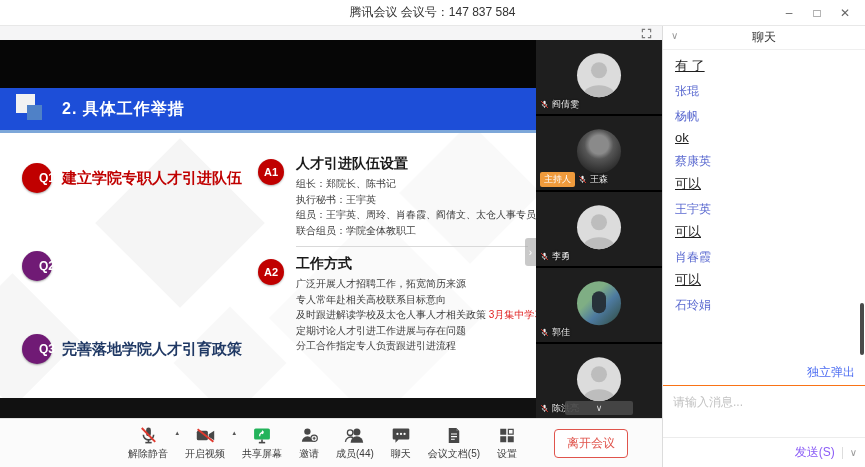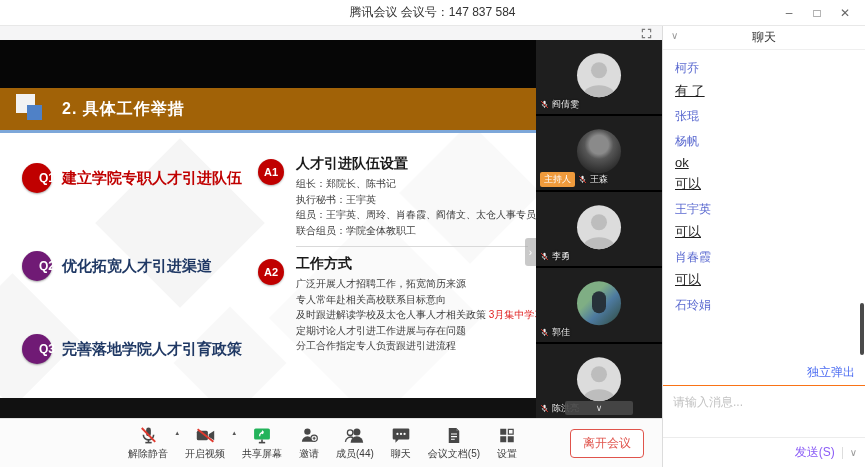--- a/index.html
+++ b/index.html
@@ -19,21 +19,21 @@
   .main { flex:1; display:flex; min-height:0; }
   .left { width:662px; display:flex; flex-direction:column; min-width:0; }
 
   .substrip { height:14px; background:#f5f5f6; display:flex; justify-content:flex-end; align-items:center; padding-right:10px; flex:none; }
 
   .stage { flex:1; display:flex; background:#000; min-height:0; position:relative; }
 
   
   .slide-area { width:536px; background:#050505; display:flex; flex-direction:column; position:relative; }
   .slide-top-letterbox { height:48px; background:#060606; }
-  .slide-header { height:42px; background:#a16207; display:flex; align-items:center; padding-left:16px; position:relative; }
+  .slide-header { height:42px; background:#1d4ed8; display:flex; align-items:center; padding-left:16px; position:relative; }
   .slide-logo { width:30px; height:30px; position:relative; margin-right:16px; }
   .slide-logo .sq-white { position:absolute; left:0; top:0; width:19px; height:19px; background:#f2f2f2; }
   .slide-logo .sq-blue { position:absolute; left:11px; top:11px; width:15px; height:15px; background:#4f81c7; }
   .slide-title { color:#fff; font-size:16px; font-weight:bold; letter-spacing:1px; }
   .slide-underline { height:3px; background:#7da7d9; }
   .slide-body { flex:1; background:#ffffff; position:relative; overflow:hidden; }
   .slide-bottom-letterbox { height:20px; background:#111; }
 
   .cube { position:absolute; background:#ededed; transform:rotate(45deg); }
   .cube.c1 { left:120px; top:30px; width:120px; height:120px; opacity:.55; }
@@ -85,21 +85,21 @@
     width:68px; height:14px; background:rgba(72,72,72,.92); border-radius:2px; color:#ddd;
     font-size:9px; display:flex; align-items:center; justify-content:center; z-index:4; }
 
   
   .toolbar { height:49px; background:#fbfbfb; border-top:1px solid #e3e3e3;
     display:flex; align-items:center; padding-left:128px; gap:17px; flex:none; }
   .tb-item { display:flex; flex-direction:column; align-items:center; position:relative; cursor:default; }
   .tb-item .icon { height:20px; display:flex; align-items:center; justify-content:center; }
   .tb-item .lbl { font-size:10px; color:#3c3c3c; margin-top:2px; white-space:nowrap; }
   .tb-caret { position:absolute; right:-11px; top:4px; font-size:7px; color:#555; }
-  .leave-btn { margin-left:36px; border:1px solid #e0544c; color:#e0544c; background:#fff;
+  .leave-btn { margin-left:20px; border:1px solid #e0544c; color:#e0544c; background:#fff;
     font-size:12px; padding:5px 12px; border-radius:4px; white-space:nowrap;font-family:Liberation Serif, serif; }
 
   
   .chat { width:203px; border-left:1px solid #dcdcdc; background:#fff; display:flex; flex-direction:column; min-height:0; }
   .chat-header { height:24px; border-bottom:1px solid #efefef; position:relative;
     display:flex; align-items:center; justify-content:center; flex:none; }
   .chat-header .chat-title { font-size:12px; color:#333; }
   .chat-header .hdr-chevron { position:absolute; left:8px; top:4px; font-size:10px; color:#999; }
   .chat-msgs { flex:1; padding:2px 12px 0 12px; overflow:hidden; position:relative; min-height:0; }
   .msg-sender { font-size:12px; color:#5b6ad0; margin-top:8px; }
@@ -164,21 +164,20 @@
             <div class="cube c4"></div>
             <div class="cube c5"></div>
 
             <div class="q-col">
               <div class="q-row q1">
                 <div class="q-badge red">Q1</div>
                 <div class="q-label red">建立学院专职人才引进队伍</div>
               </div>
               <div class="q-row q2">
                 <div class="q-badge navy">Q2</div>
-                <div class="q-label navy">优化拓宽人才引进渠道</div>
               </div>
               <div class="q-row q3">
                 <div class="q-badge navy">Q3</div>
                 <div class="q-label navy">完善落地学院人才引育政策</div>
               </div>
             </div>
 
             <div class="a-col">
               <div class="a-block a1">
                 <div class="a-badge">A1</div>
@@ -397,25 +396,25 @@
       </div>
     </div>
 
     <div class="chat">
       <div class="chat-header">
         <span class="hdr-chevron">∨</span>
         <span class="chat-title">聊天</span>
       </div>
 
       <div class="chat-msgs">
-        <div class="msg-sender">柯乔</div>
         <div class="msg-text">有 了</div>
         <div class="msg-sender">张琨</div>
         <div class="msg-sender">杨帆</div>
         <div class="msg-text">ok</div>
+        <div class="msg-sender">蔡康英</div>
         <div class="msg-text">可以</div>
         <div class="msg-sender">王宇英</div>
         <div class="msg-text">可以</div>
         <div class="msg-sender">肖春霞</div>
         <div class="msg-text">可以</div>
         <div class="msg-sender">石玲娟</div>
 
         <div class="chat-scrollbar"></div>
       </div>
 

